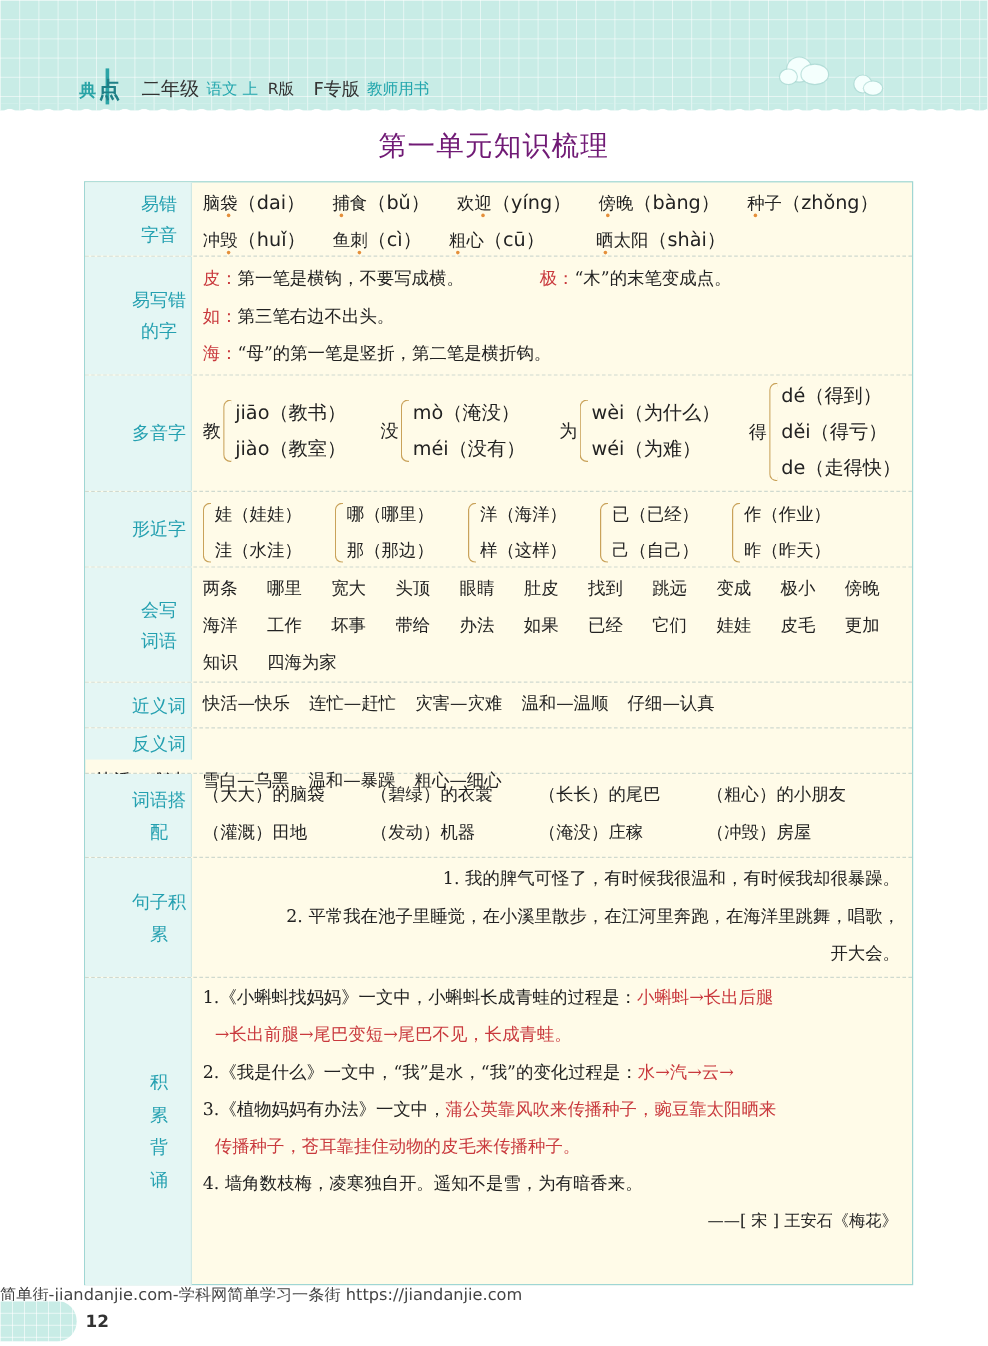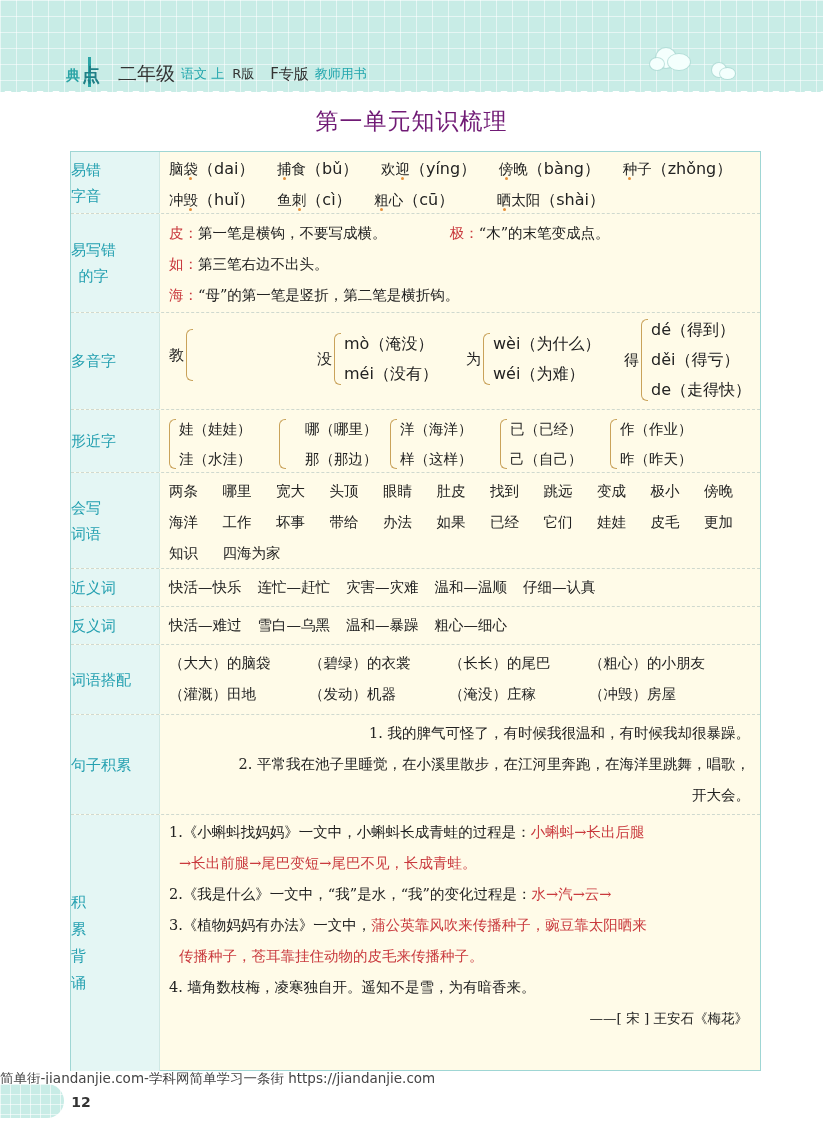--- a/index.html
+++ b/index.html
@@ -21,21 +21,21 @@
   }
   .header-bar {
     position: absolute; left: 66px; top: 62px; height: 24px;
     display: flex; align-items: center; gap: 6px;
     font-family: "DejaVu Sans", "Liberation Sans", sans-serif;
   }
   .logo { position: relative; width: 40px; height: 22px; }
   .logo .l1 { position: absolute; left: 0; top: 4px; font-size: 14px; font-weight: bold; color: #2aa4a6; }
   .logo .l2 { position: absolute; left: 16px; top: 0px; font-size: 18px; font-weight: bold; color: #1f7f86; }
   .logo .bar { position: absolute; left: 22px; top: -6px; width: 3px; height: 30px; background: #2aa4a6; }
-  .hb-grade { font-size: 19px; color: #333; margin-left: 6px; }
+  .hb-grade { font-size: 16px; color: #333; margin-left: 6px; }
   .hb-subject { font-size: 13px; color: #22a6ad; }
   .hb-ed { font-size: 13px; color: #333; margin-left: 2px; }
   .hb-special { font-size: 15px; color: #333; margin-left: 10px; }
   .hb-book { font-size: 13px; color: #22a6ad; }
 
   .cloud { position: absolute; }
   .cloud .c { position: absolute; background: #f4fffd; border-radius: 50%; box-shadow: 0 0 0 1px rgba(170,215,210,0.7); }
 
   .page-title {
     position: absolute; left: 0; top: 104; width: 823px; top: 106px;
@@ -44,23 +44,24 @@
   }
 
   .table {
     position: absolute; left: 70px; top: 151px; width: 691px; height: 920px;
     border: 1.5px solid #9fd6d4; background: #fffbe8;
   }
   .row { position: absolute; left: 0; width: 100%; display: flex; border-bottom: 1px dashed #cfd9cf; }
   .row:last-child { border-bottom: none; }
   .label {
     width: 89px; flex: none; background: #e4f6f4; color: #24a0b0;
-    display: flex; align-items: center; text-align: center;
+    display: flex; align-items: center; justify-content: center; text-align: center;
     font-family: "DejaVu Sans", "Liberation Sans", sans-serif; font-size: 15px; line-height: 26px;
     border-right: 1px solid #cfe8e4;
+    padding-left: 35px;
   }
   .label.vertical { line-height: 27px; }
   .content { flex: 1; padding: 4px 10px 0 9px; font-size: 14.5px; position: relative; }
   .line { height: 31px; line-height: 31px; white-space: nowrap; }
   .red { color: #c9393d; }
   .item { display: inline-block; margin-right: 18px; position: relative; }
   .dot-u { position: relative; }
   .dot-u::after {
     content: ""; position: absolute; left: 50%; bottom: -3px; width: 3px; height: 3px; margin-left: -1.5px;
     background: #e58f3a; border-radius: 50%;
@@ -173,20 +174,24 @@
       </div>
     </div>
   </div>
 
   <div class="row" style="top:161px;height:97px;">
     <div class="label">多音字</div>
     <div class="content">
       <div class="poly-group" style="left:9px;top:16px;">
         <span class="poly-char">教</span>
         <span class="brace" style="height:52px;"></span>
+        <div class="poly-opts py">
+            <div class="opt">jiāo（教书）</div>
+            <div class="opt">jiào（教室）</div>
+          </div>
       </div>
       <div class="poly-group" style="left:157px;top:16px;">
         <span class="poly-char">没</span>
         <span class="brace" style="height:52px;"></span>
         <div class="poly-opts py">
             <div class="opt">mò（淹没）</div>
             <div class="opt">méi（没有）</div>
           </div>
       </div>
       <div class="poly-group" style="left:306px;top:16px;">
@@ -212,21 +217,21 @@
   <div class="row" style="top:258px;height:63px;">
     <div class="label">形近字</div>
     <div class="content">
       <div class="sim-group" style="left:9px;">
         <span class="brace" style="height:50px;"></span>
         <div class="sim-opts">
             <div class="opt">娃（娃娃）</div>
             <div class="opt">洼（水洼）</div>
           </div>
       </div>
-      <div class="sim-group" style="left:119px;gap:16px;">
+      <div class="sim-group" style="left:119px;">
         <span class="brace" style="height:50px;"></span>
         <div class="sim-opts">
             <div class="opt">哪（哪里）</div>
             <div class="opt">那（那边）</div>
           </div>
       </div>
       <div class="sim-group" style="left:230px;">
         <span class="brace" style="height:50px;"></span>
         <div class="sim-opts">
             <div class="opt">洋（海洋）</div>
@@ -286,21 +291,21 @@
 
   <div class="row" style="top:417px;height:38px;">
     <div class="label">近义词</div>
     <div class="content" style="padding-top:3px;">
       <div class="line">
         <span class="item" style="margin-right:16px">快活—快乐</span><span class="item" style="margin-right:16px">连忙—赶忙</span><span class="item" style="margin-right:16px">灾害—灾难</span><span class="item" style="margin-right:16px">温和—温顺</span><span class="item">仔细—认真</span>
       </div>
     </div>
   </div>
 
-  <div class="row" style="top:455px;height:38px;">
+  <div class="row" style="top:455px;height:38px;flex-direction:column;">
     <div class="label">反义词</div>
     <div class="content" style="padding-top:3px;">
       <div class="line">
         <span class="item" style="margin-right:16px">快活—难过</span><span class="item" style="margin-right:16px">雪白—乌黑</span><span class="item" style="margin-right:16px">温和—暴躁</span><span class="item">粗心—细心</span>
       </div>
     </div>
   </div>
 
   <div class="row" style="top:493px;height:70px;">
     <div class="label">词语搭配</div>

